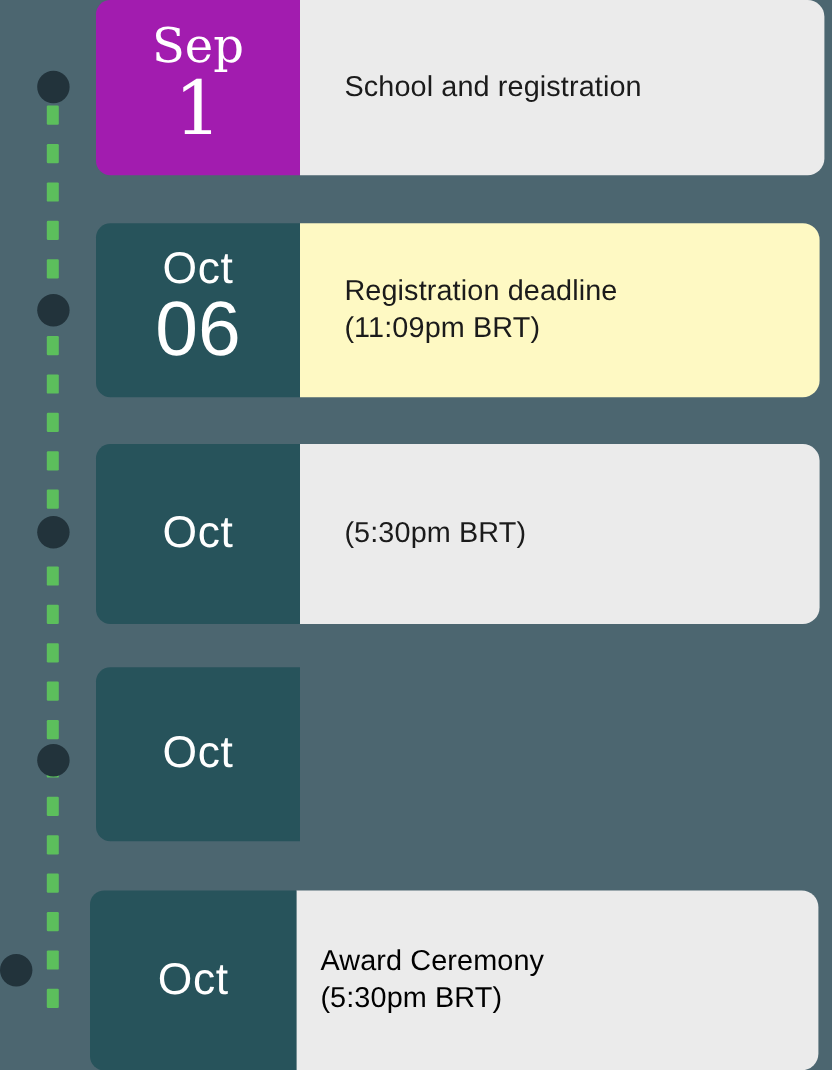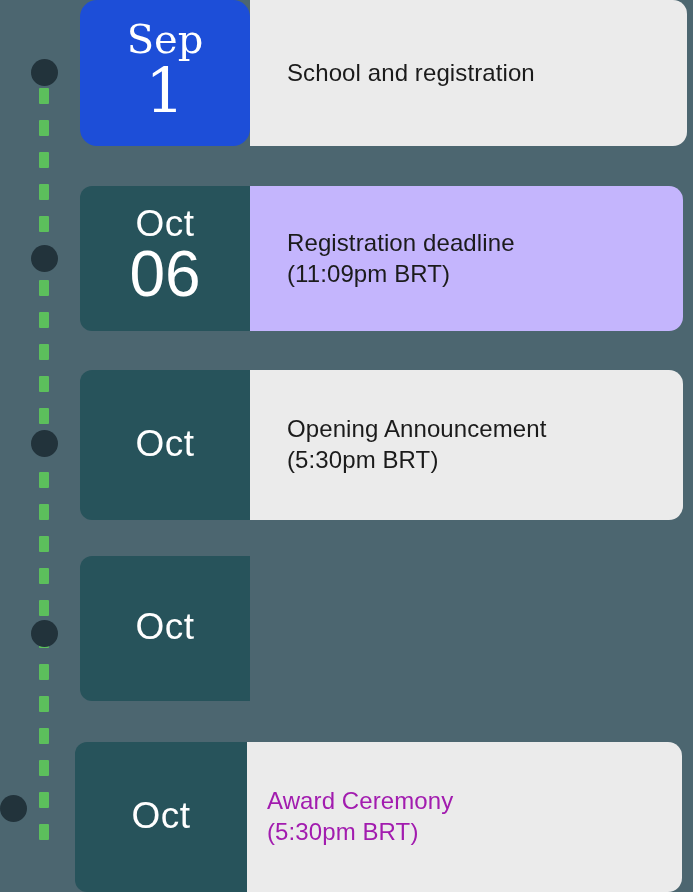--- a/index.html
+++ b/index.html
@@ -139,67 +139,66 @@
       <div class="rail-dash" style="top: 792px; height: 16px; background: rgb(92, 191, 92);"></div>
       <div class="rail-dash" style="top: 824px; height: 16px; background: rgb(92, 191, 92);"></div>
       <div class="node" style="left: -8px; top: 59px; background: rgb(34, 51, 59);"></div>
       <div class="node" style="left: -8px; top: 245px; background: rgb(34, 51, 59);"></div>
       <div class="node" style="left: -8px; top: 430px; background: rgb(34, 51, 59);"></div>
       <div class="node" style="left: -8px; top: 620px; background: rgb(34, 51, 59);"></div>
       <div class="node" style="left: -39px; top: 795px; background: rgb(34, 51, 59);"></div>
     </div>
 
   <div class="row serif" id="row-0">
-    <div class="date-box" style="background: #1d4ed8; color: rgb(255, 255, 255); border-radius: 17px;">
+    <div class="date-box" style="background: #a21caf; color: rgb(255, 255, 255);">
       <span class="date-month">Sep</span>
       <span class="date-day">1</span>
     </div>
     <div class="desc-box" style="background: rgb(235, 235, 235); color: rgb(27, 27, 27);">
       <div class="desc-text">
         <span>School and registration</span>
       </div>
     </div>
   </div>
 
   <div class="row" id="row-1">
     <div class="date-box" style="background: rgb(39, 83, 91); color: rgb(255, 255, 255);">
       <span class="date-month">Oct</span>
       <span class="date-day">06</span>
     </div>
-    <div class="desc-box" style="background: #c4b5fd; color: rgb(27, 27, 27);">
+    <div class="desc-box" style="background: #fef9c3; color: rgb(27, 27, 27);">
       <div class="desc-text">
         <span>Registration deadline</span>
         <span class="sub">(11:09pm BRT)</span>
       </div>
     </div>
   </div>
 
   <div class="row" id="row-2">
     <div class="date-box" style="background: rgb(39, 83, 91); color: rgb(255, 255, 255);">
       <span class="date-month">Oct</span>
     </div>
     <div class="desc-box" style="background: rgb(235, 235, 235); color: rgb(27, 27, 27);">
       <div class="desc-text">
-        <span>Opening Announcement</span>
         <span class="sub">(5:30pm BRT)</span>
       </div>
     </div>
   </div>
 
   <div class="row" id="row-3">
     <div class="date-box" style="background: rgb(39, 83, 91); color: rgb(255, 255, 255);">
       <span class="date-month">Oct</span>
     </div>
   </div>
 
   <div class="row" id="row-4">
     <div class="date-box" style="background: rgb(39, 83, 91); color: rgb(255, 255, 255);">
       <span class="date-month">Oct</span>
     </div>
-    <div class="desc-box" style="background: rgb(235, 235, 235); color: #a21caf;">
+    <div class="desc-box" style="background: rgb(235, 235, 235); color: #000000;">
       <div class="desc-text">
         <span>Award Ceremony</span>
         <span class="sub">(5:30pm BRT)</span>
       </div>
     </div>
   </div>
 
 </div>
 
 </body></html>

